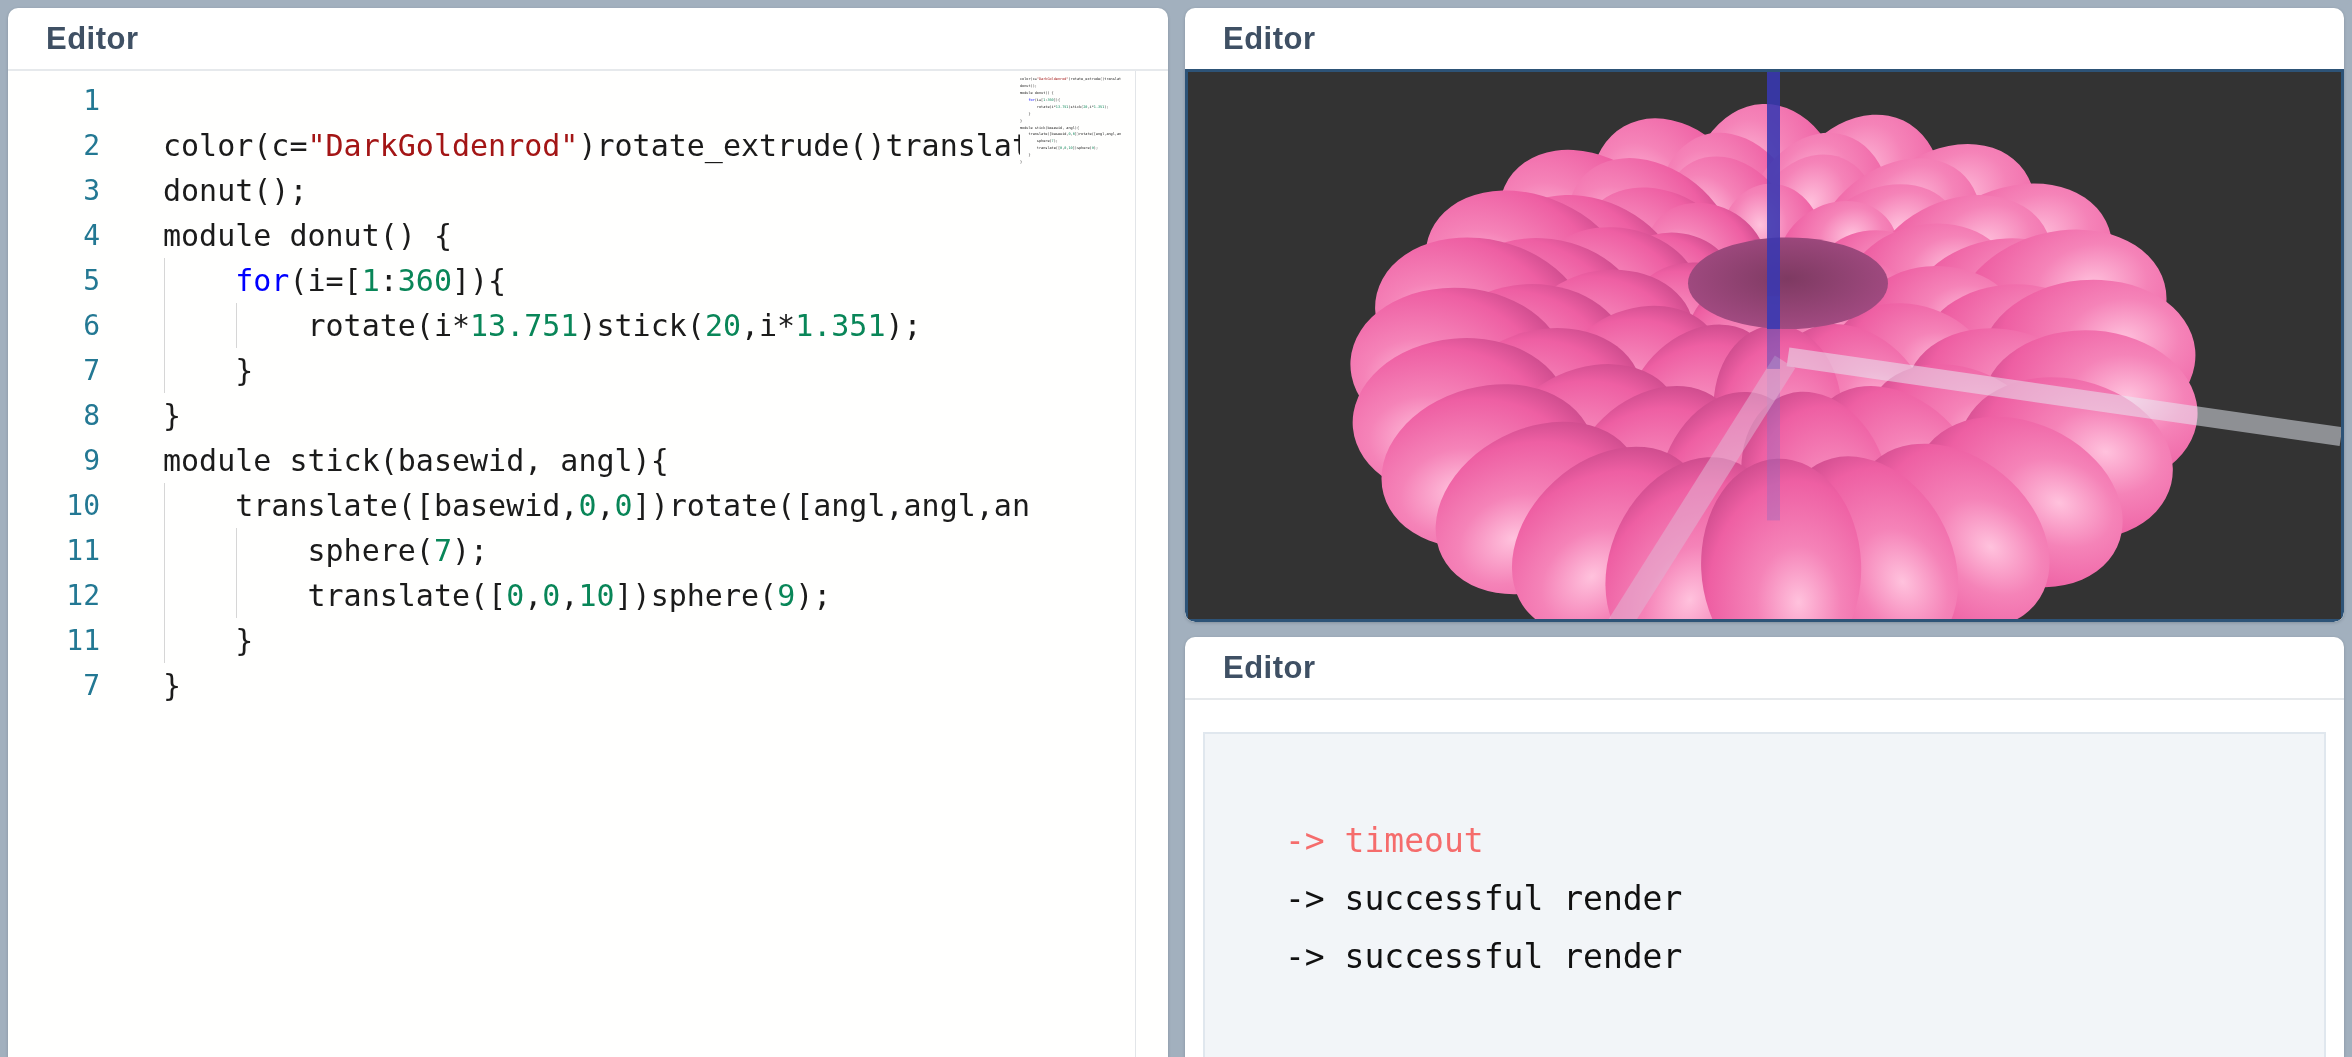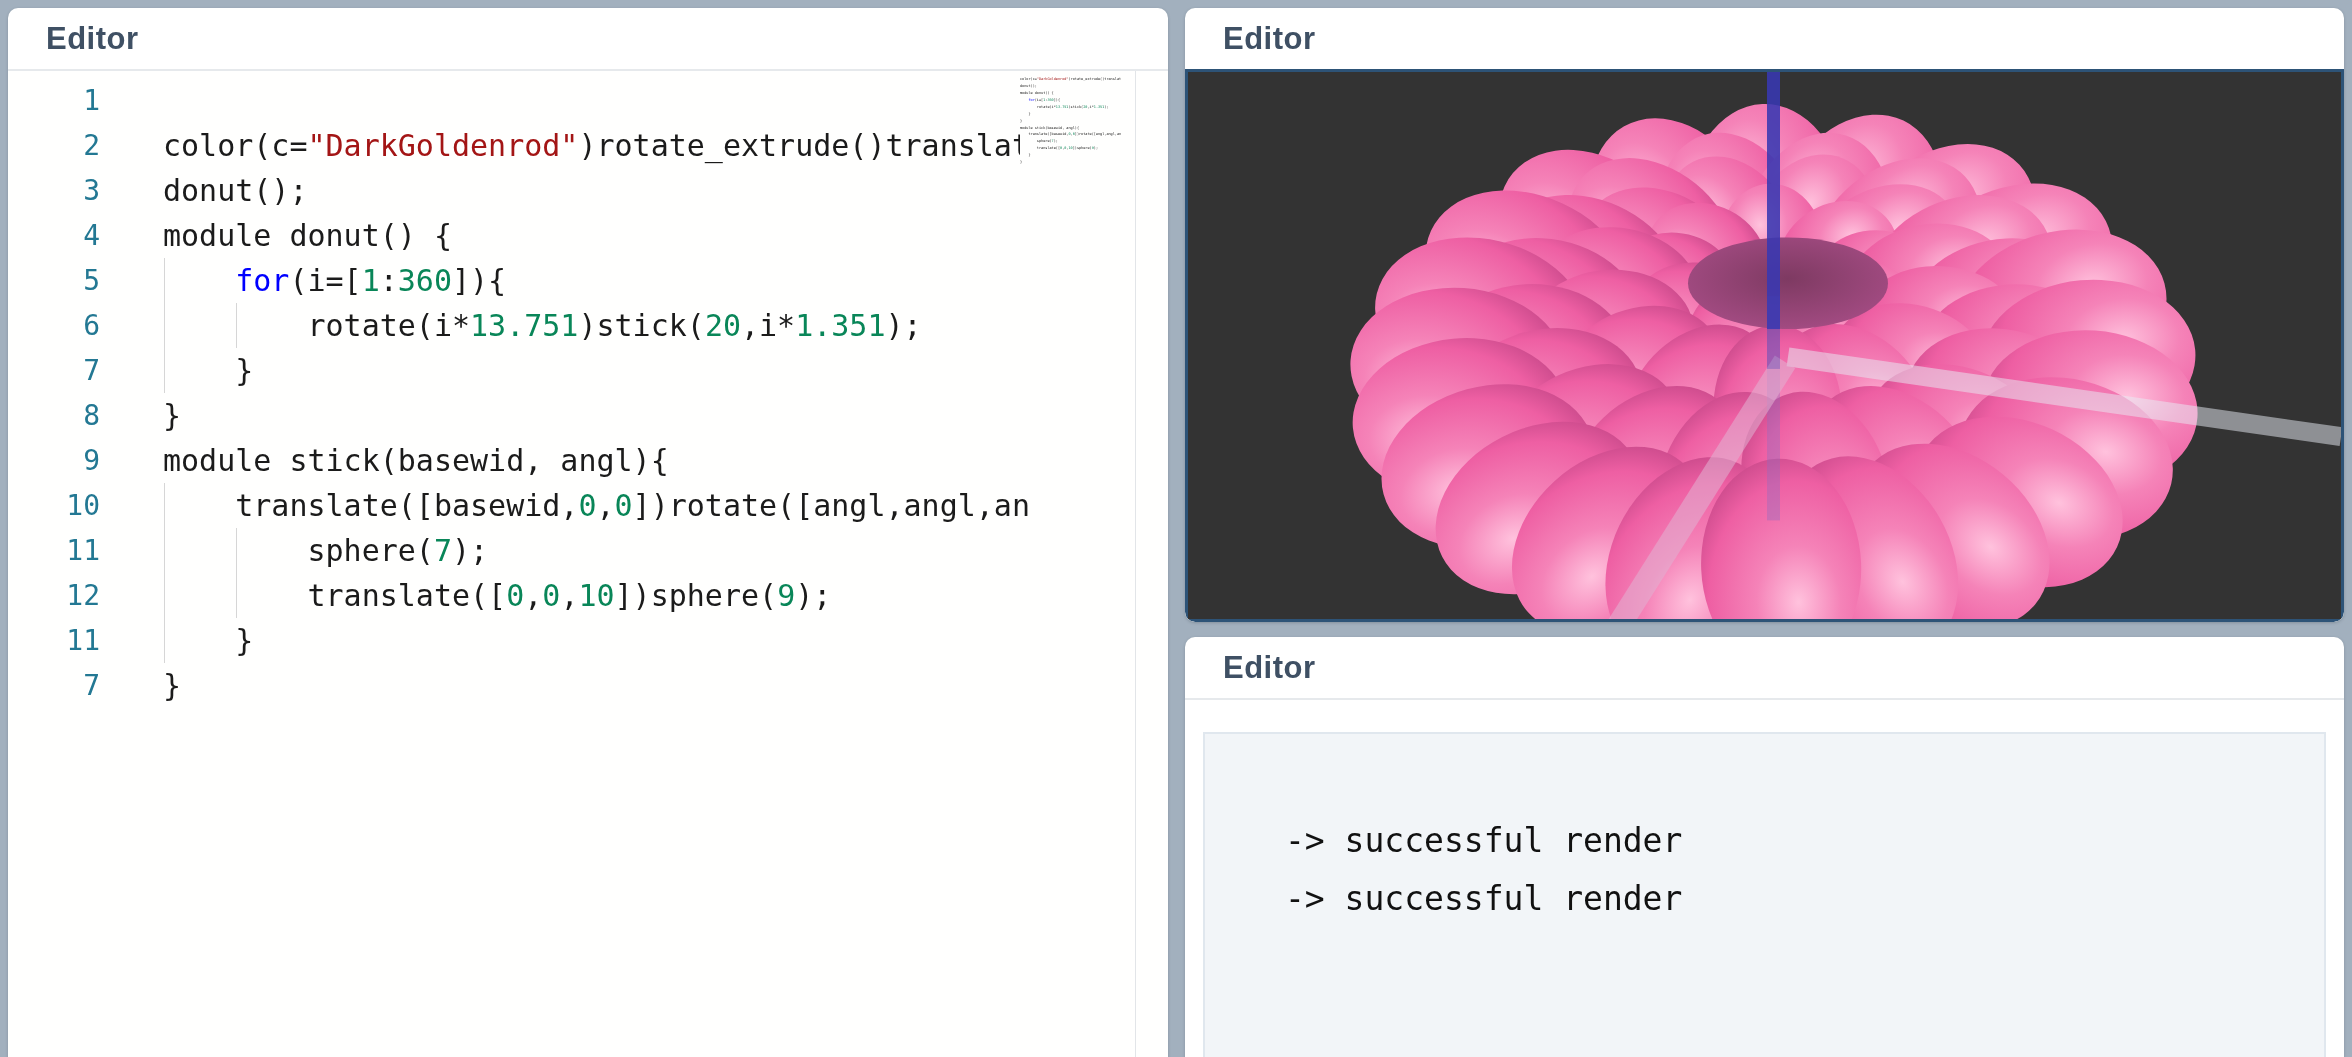--- a/index.html
+++ b/index.html
@@ -211,15 +211,15 @@
         <rect x="579" y="258" width="13" height="40" fill="#3838b2" opacity="0.3"></rect>
       </svg>
   </div>
 </section>
 
 <section class="card" id="console-card">
   <header>
     <h2>Editor</h2>
   </header>
   <div class="console-body">
-    <div class="console-inner" id="console-lines"><div style="color: rgb(17, 17, 17);">-&gt; successful render</div><div style="color: rgb(17, 17, 17);">-&gt; successful render</div></div>
+    <div class="console-inner" id="console-lines"><div style="color: rgb(245, 108, 108);">-&gt; timeout</div><div style="color: rgb(17, 17, 17);">-&gt; successful render</div><div style="color: rgb(17, 17, 17);">-&gt; successful render</div></div>
   </div>
 </section>
 
 </body></html>

